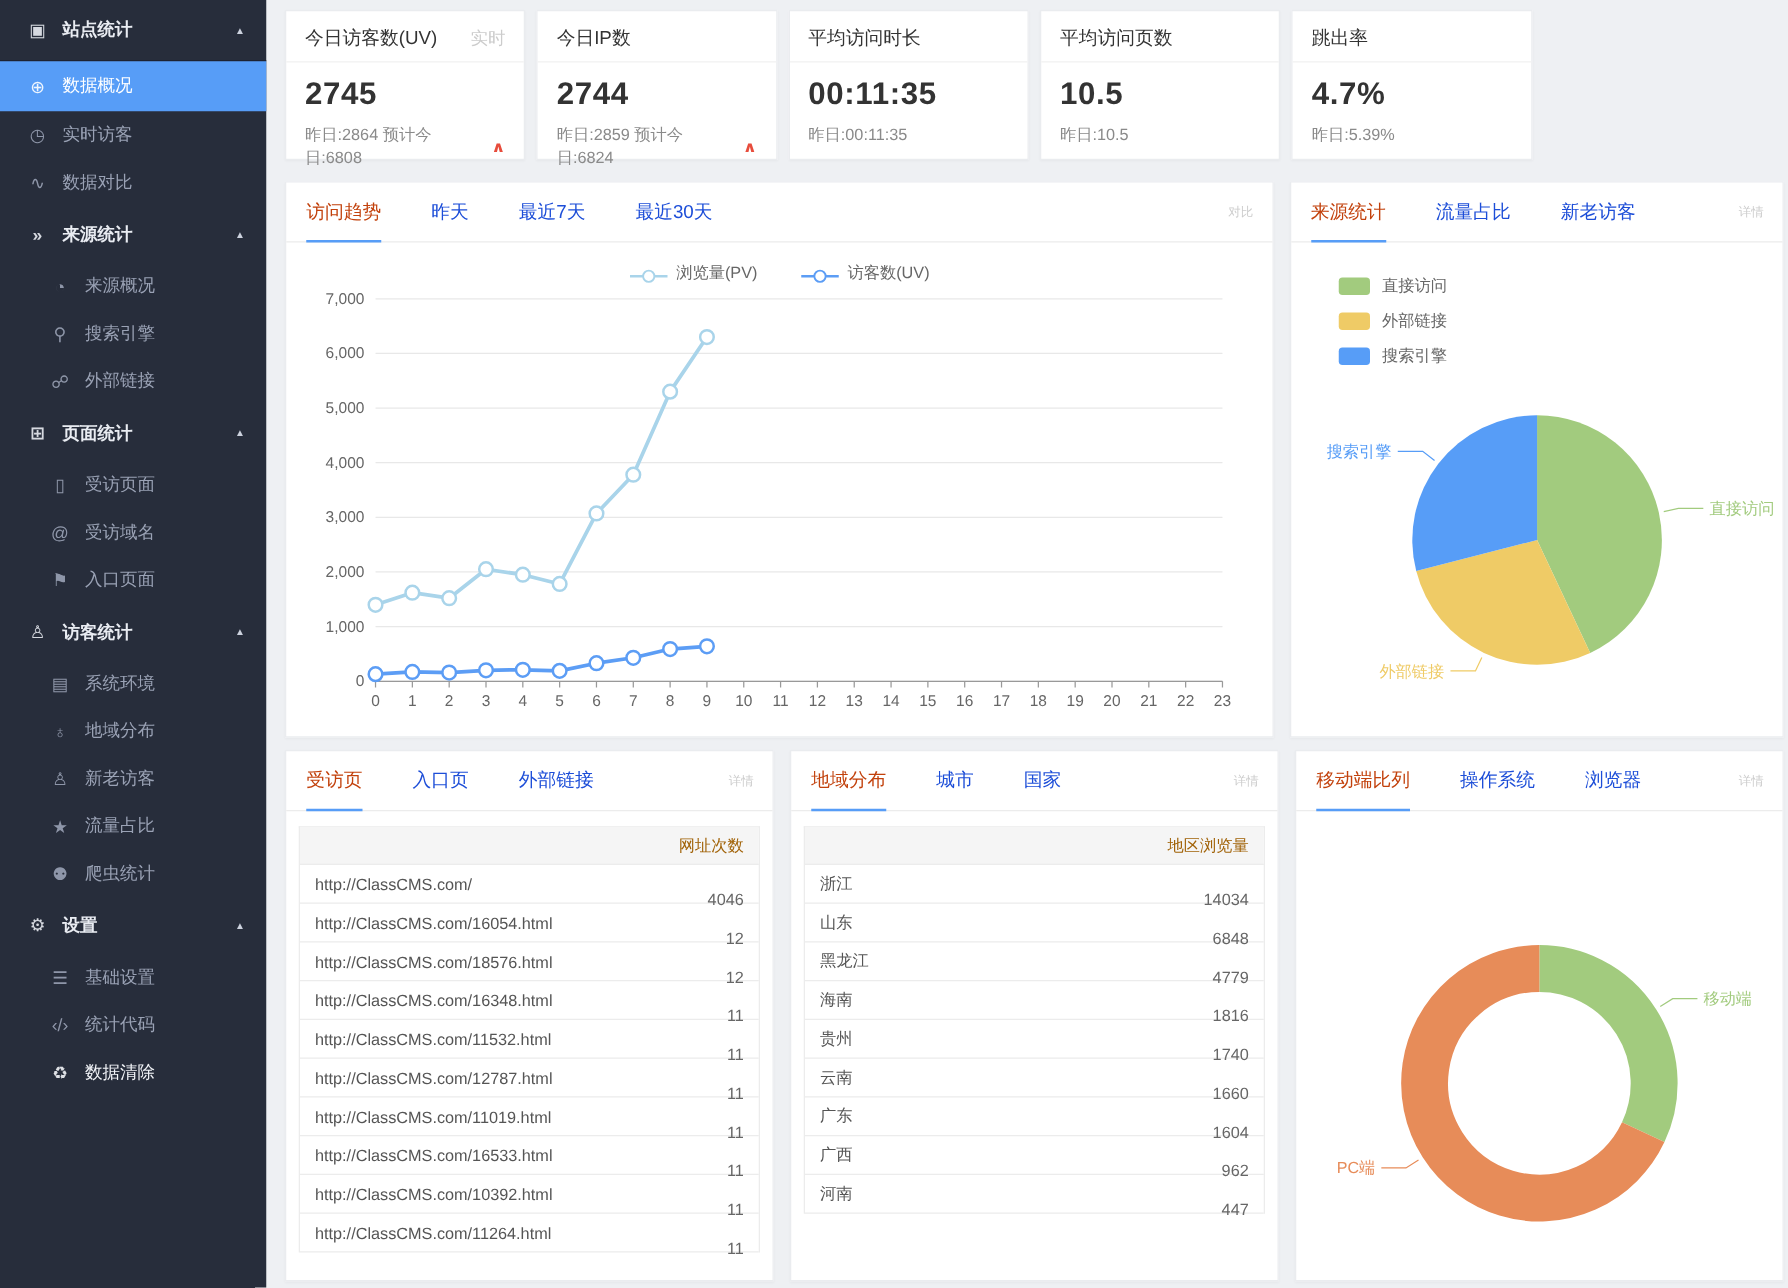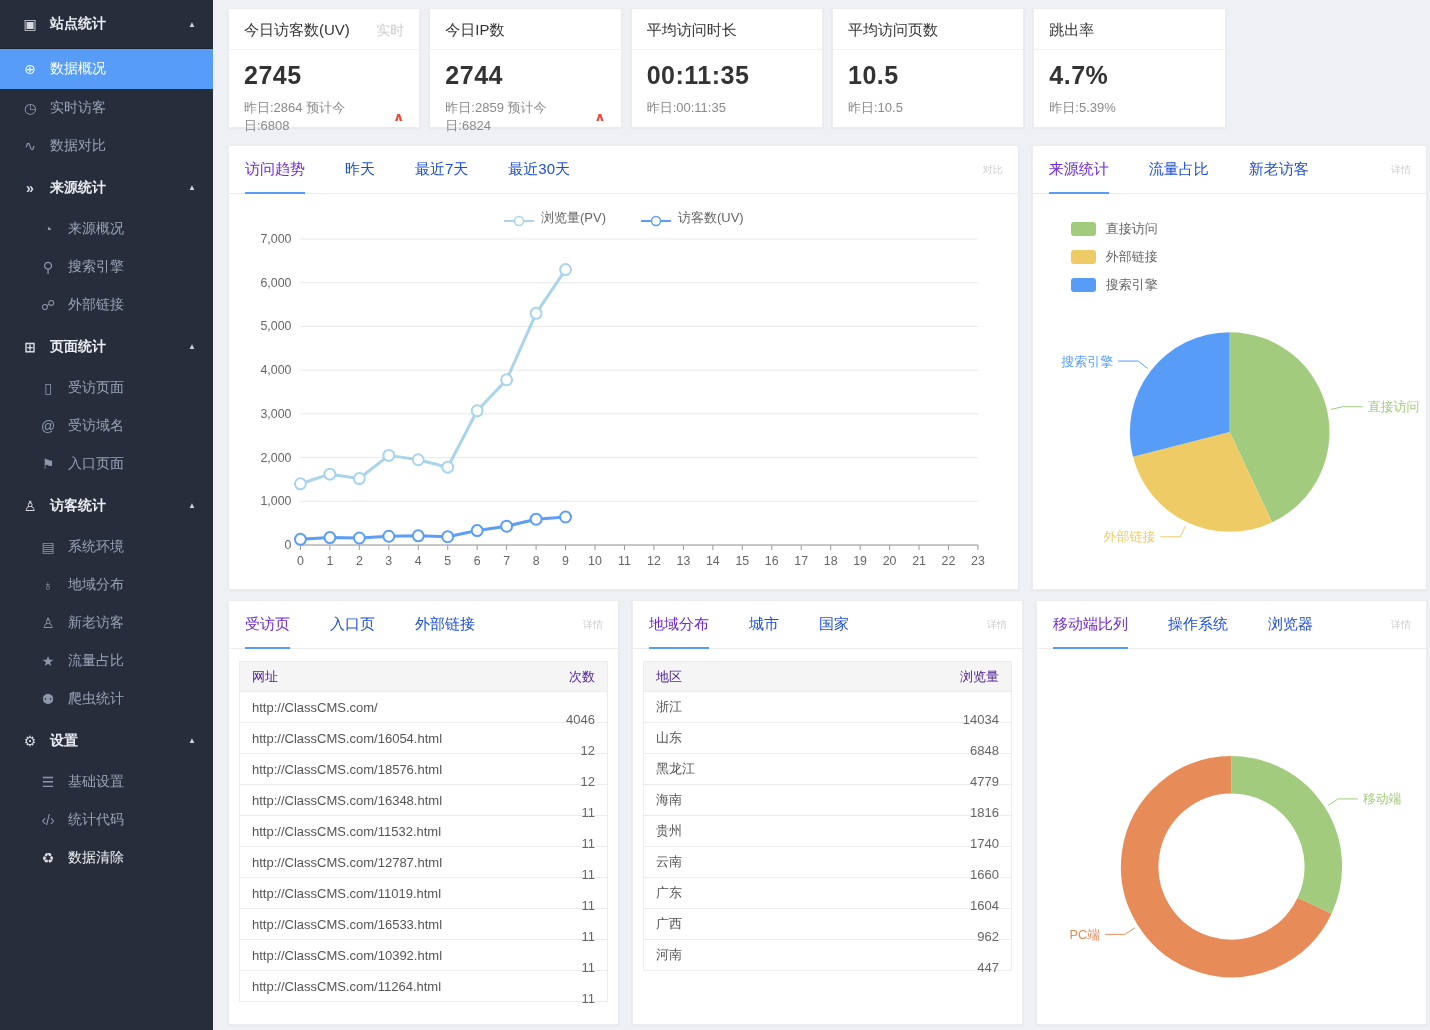--- a/index.html
+++ b/index.html
@@ -31,38 +31,38 @@
   .up-arrow{color:#e74c3c;font-weight:bold;font-size:14px;transform:scaleY(.85);}
 
   .mid-row{display:grid;grid-template-columns:2fr 1fr;gap:13px;width:1199px;margin-top:17px;}
   .bottom-row{display:grid;grid-template-columns:1fr 1fr 1fr;gap:13px;width:1199px;margin-top:10px;}
   .panel{background:#fff;border:1px solid #eaecef;box-sizing:border-box;box-shadow:0 1px 2px rgba(0,0,0,.04);}
   .panel.tall{height:445px;}
   .panel.low{height:425px;}
   .panel-head{display:flex;align-items:center;border-bottom:1px solid #ececec;padding:0 15px 0 16px;height:47px;}
   .tabs{display:flex;height:100%;}
   .tab{font-size:15px;color:#1d4ed8;margin-right:40px;height:100%;display:flex;align-items:center;position:relative;cursor:pointer;white-space:nowrap;}
-  .tab.active{color:#6d28d9;text-align:center;}
+  .tab.active{color:#c2410c;text-align:center;}
   .tab.active::after{content:'';position:absolute;left:0;right:0;bottom:-1px;height:2px;background:#579df7;}
   .head-action{margin-left:auto;color:#ccc;font-size:10px;cursor:pointer;}
 
   .legend-h{display:flex;justify-content:center;gap:34px;padding:15px 0 2px;font-size:13px;color:#666;align-items:center;}
   .legend-h .litem{display:flex;align-items:flex-end;gap:6px;}
   .legend-v{padding:26px 0 0 38px;}
   .legend-v .litem{display:flex;align-items:center;gap:10px;font-size:13px;color:#666;margin-bottom:10px;}
   .swatch{width:25px;height:14px;border-radius:3px;}
 
   .chart text{font-family:"Liberation Sans","DejaVu Sans",sans-serif;}
   .chart .tick{font-size:12.5px;fill:#666;}
   .chart .plabel{font-size:13px;}
 
   .dtable{margin:12px 10px 0;border:1px solid #ececec;border-bottom:none;font-size:13px;}
   .trow{display:flex;justify-content:space-between;align-items:center;height:30px;
     padding:0 12px;border-bottom:1px solid #ececec;color:#555;}
-  .trow.thead{background:#f5f5f5;color:#4c1d95;height:29px;}
+  .trow.thead{background:#f5f5f5;color:#a16207;height:29px;justify-content:flex-end;}
   .tcell-r{color:#666;margin-top:24px;}
 </style>
 </head>
 <body>
 
 <div class="sidebar" id="sidebar">
     <div class="side-item header divider">
       <span class="sicon">▣</span>
       <span class="slabel">站点统计</span>
       <span class="sarrow">▲</span>

